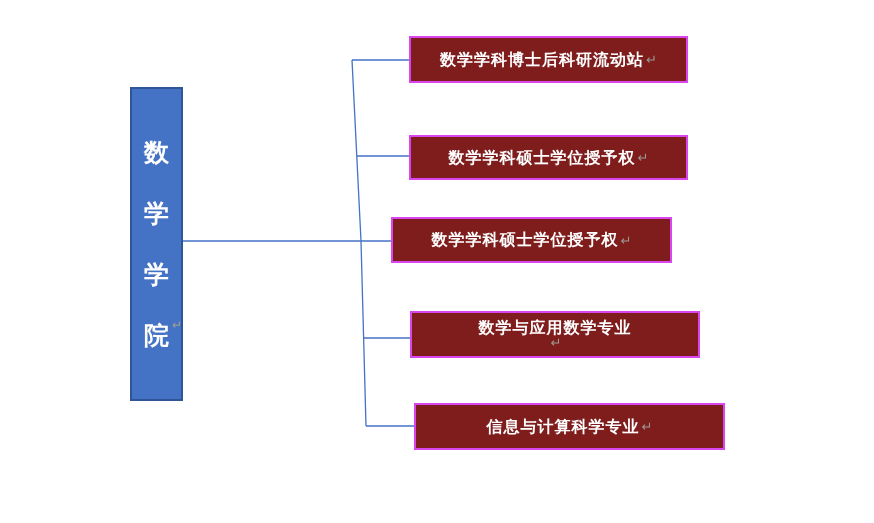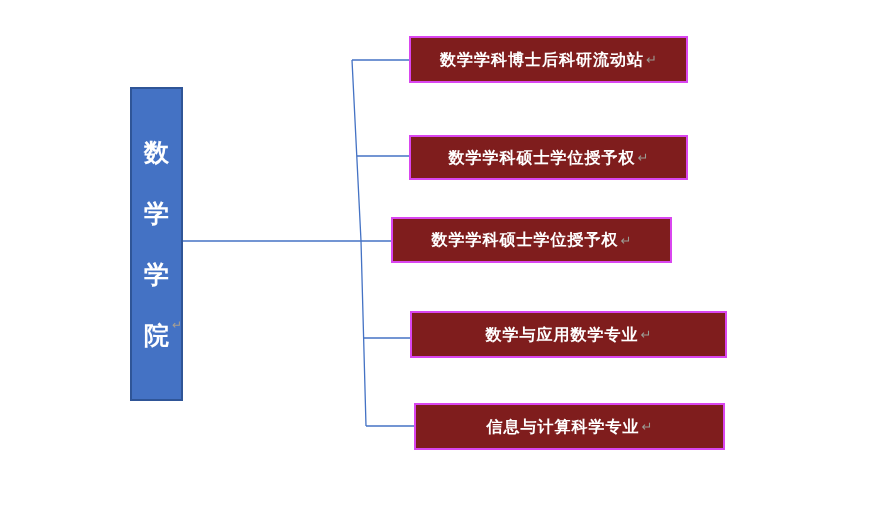--- a/index.html
+++ b/index.html
@@ -68,21 +68,21 @@
   .child-node .return-mark {
     color: #9B9B93;
     font-size: 13px;
     font-weight: normal;
     margin-left: 2px;
     letter-spacing: 0;
   }
   .c1 { left: 409px; top: 36px;  width: 279px; height: 47px; }
   .c2 { left: 409px; top: 135px; width: 279px; height: 45px; }
   .c3 { left: 391px; top: 217px; width: 281px; height: 46px; }
-  .c4 { left: 410px; top: 311px; width: 317px; height: 47px; }
+  .c4 { left: 410px; top: 311px; width: 290px; height: 47px; flex-direction: column; }
   .c5 { left: 414px; top: 403px; width: 311px; height: 47px; }
 </style>
 </head>
 <body>
 
 <div class="canvas">
 
   <svg class="connectors" viewBox="0 0 874 523" xmlns="http://www.w3.org/2000/svg">
     <line x1="183" y1="241" x2="410" y2="241" stroke="#4472C4" stroke-width="1.3"></line>
     <polyline points="352,60 361,241 366,426" fill="none" stroke="#4472C4" stroke-width="1.3"></polyline>

